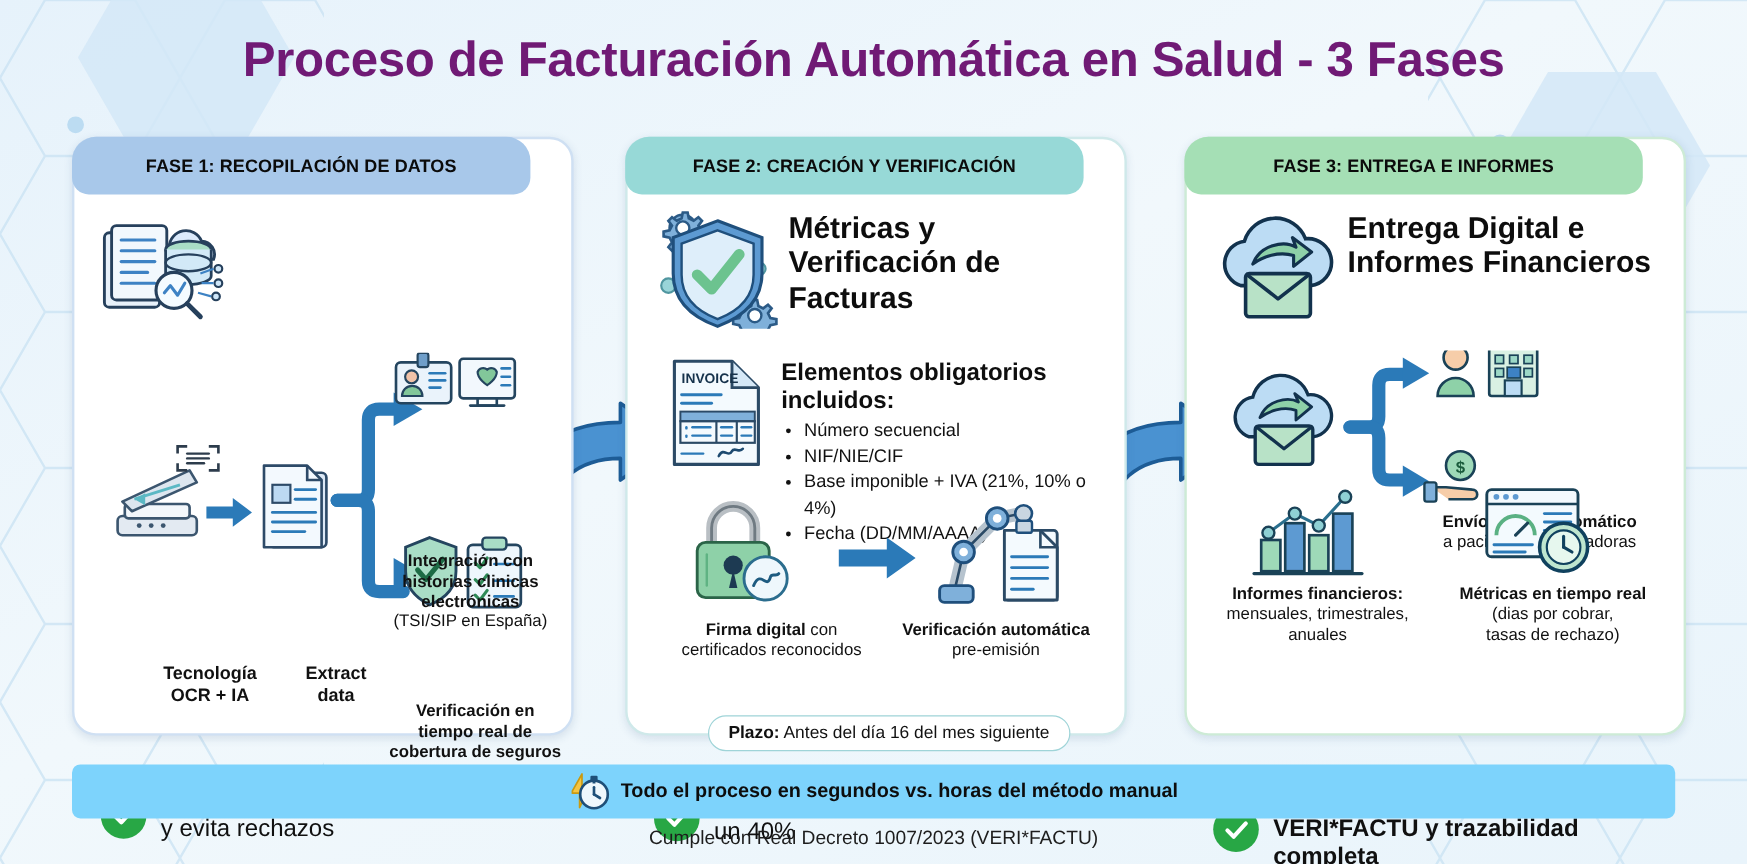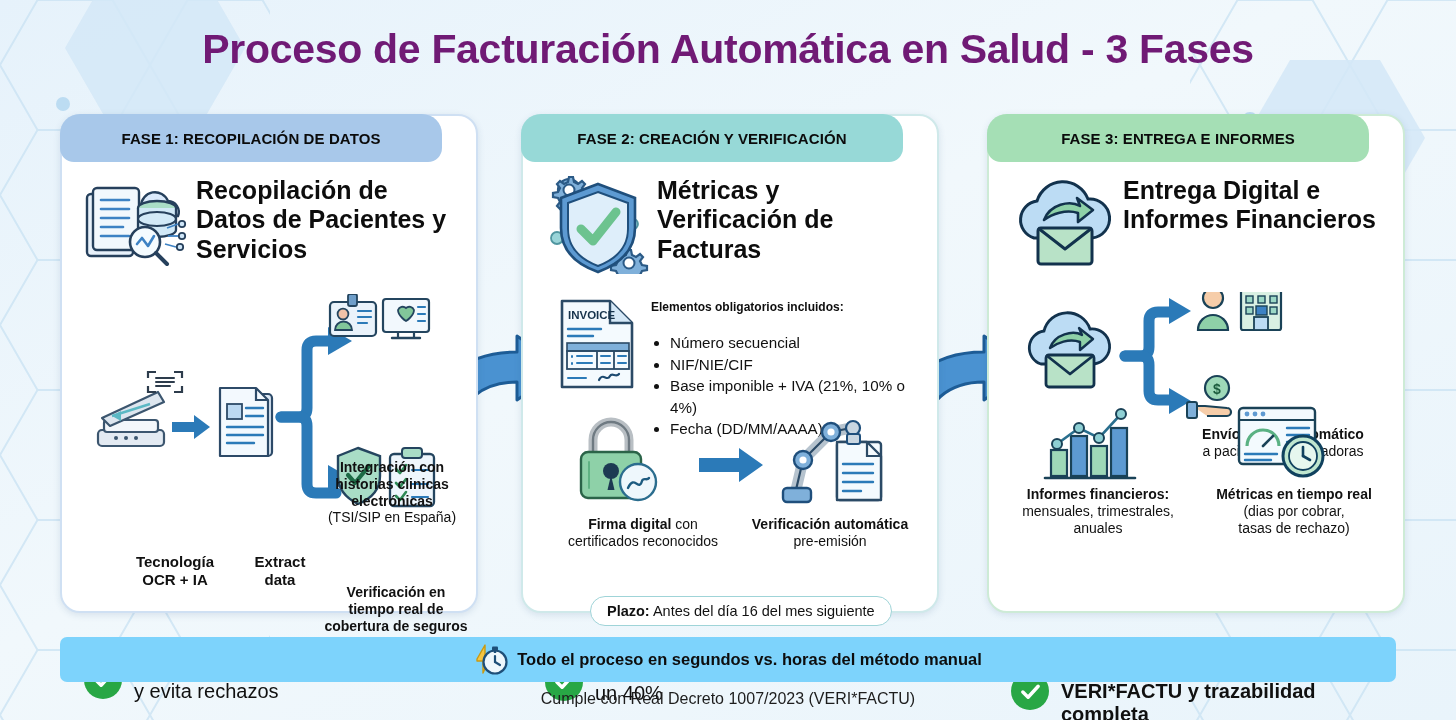--- a/index.html
+++ b/index.html
@@ -75,21 +75,21 @@
     font-size:16.5px;font-weight:bold;color:#0d0d0d;
   }
   .footer{
     position:absolute;left:0;top:690px;width:1456px;text-align:center;
     font-size:16px;color:#1d1d1d;
   }
 
   
   .bullets{margin:0;padding-left:19px;font-size:15.2px;line-height:1.42;color:#111;}
   .bullets li{margin:0;}
-  .bul-title{font-size:12px;font-weight:bold;color:#0e0e0e;margin-bottom:18px;}
+  .bul-title{font-size:20px;font-weight:bold;color:#0e0e0e;margin-bottom:2px;}
 
   .abs{position:absolute;}
 </style>
 </head>
 <body>
 
 <svg id="bg-hex" width="1456" height="720" viewBox="0 0 1456 720">
   <defs>
     <linearGradient id="bgGrad" x1="0" y1="0" x2="1" y2="1">
       <stop offset="0%" stop-color="#e6f2fb"></stop>
@@ -162,21 +162,20 @@
               <circle cx="99" cy="60" r="3.2"></circle>
               <circle cx="97" cy="71" r="3.2"></circle>
           </g>
           <g stroke="#3d82c4" stroke-width="1.8">
             <line x1="84" y1="52" x2="95" y2="48"></line>
               <line x1="85" y1="60" x2="95" y2="60"></line>
               <line x1="82" y1="68" x2="93" y2="71"></line>
           </g>
         </svg>
       </div>
-      <div class="head-txt">Recopilación de Datos de Pacientes y Servicios</div>
     </div>
 
     <svg class="abs" style="left:6px;top:178px;width:402px;height:250px;" viewBox="0 0 402 250">
 
       <g transform="translate(30,100)">
         <rect x="0" y="36" width="66" height="16" rx="4" fill="#e3eaf2" stroke="#3c566f" stroke-width="2.2"></rect>
         <rect x="6" y="26" width="54" height="12" rx="3" fill="#f3f7fb" stroke="#3c566f" stroke-width="2.2"></rect>
         <path d="M4 24 L60 -2 L66 8 L12 32 Z" fill="#dde6ef" stroke="#3c566f" stroke-width="2.2" stroke-linejoin="round"></path>
         <path d="M52 10 L14 22" stroke="#5bb8c4" stroke-width="2.4"></path>
         <path d="M14 22 l9 -5 l0 10 z" fill="#5bb8c4"></path>

